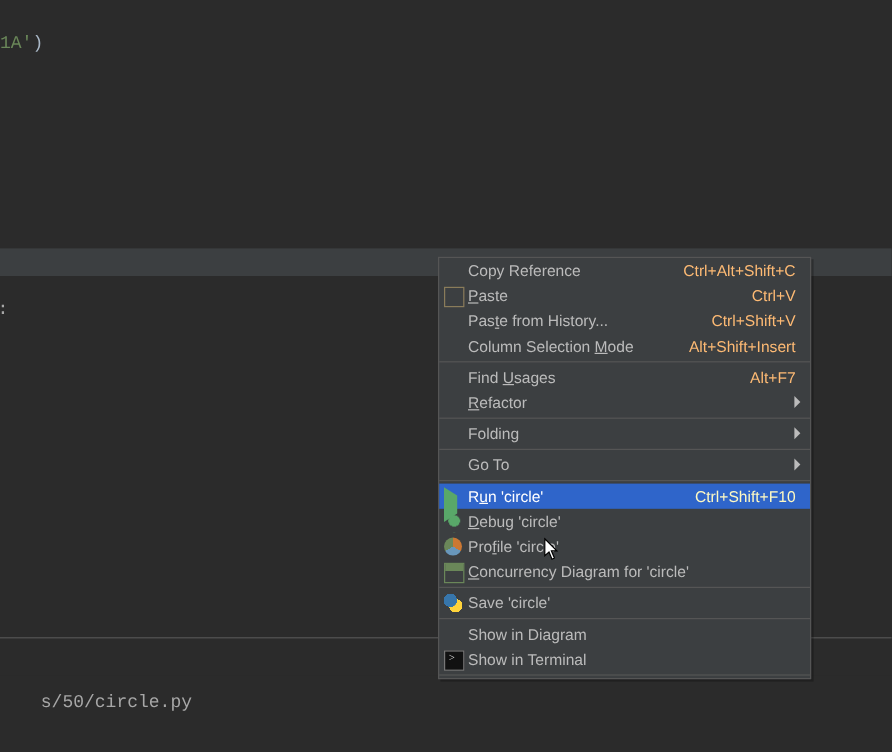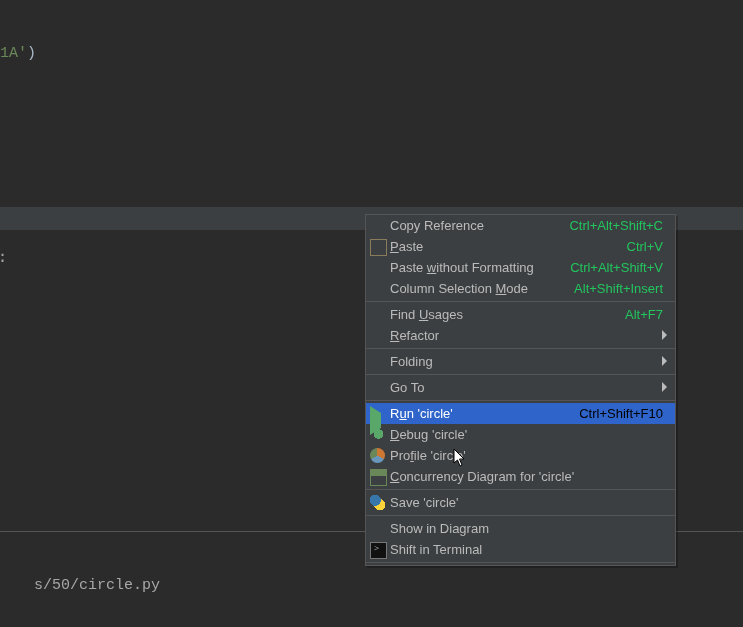--- a/index.html
+++ b/index.html
@@ -8,21 +8,21 @@
     width: 743px;
     height: 627px;
     overflow: hidden;
     font-family: "Segoe UI", Tahoma, Arial, sans-serif;
     font-size: 13px;
     color: #bbbbbb;
     background: #2b2b2b;
   }
   .editor-top {
     position: absolute;
-    left: 0; top: 17px;
+    left: 0; top: 0;
     width: 100%;
     height: 254px;
     background: #2b2b2b;
   }
   .editor-top .code-fragment {
     position: absolute;
     left: 0px;
     top: 28px;
     font-family: "Consolas", "Courier New", monospace;
     font-size: 15px;
@@ -102,29 +102,29 @@
     color: #bbbbbb;
     white-space: nowrap;
   }
   .ctx-item .label {
     flex: 0 0 auto;
   }
   .ctx-item .spacer {
     flex: 1 1 auto;
   }
   .ctx-item .shortcut {
-    color: #22c55e;
+    color: #fdba74;
     font-size: 13px;
   }
   .ctx-item.highlighted {
     background: #2f65ca;
     color: #ffffff;
   }
   .ctx-item.highlighted .shortcut {
-    color: #000000;
+    color: #fef9c3;
   }
   .ctx-sep {
     height: 1px;
     margin: 2px 0;
     background: #555555;
   }
   .ctx-item .icon {
     position: absolute;
     left: 4px;
     top: 3px;
@@ -219,23 +219,23 @@
       <span class="spacer"></span>
       <span class="shortcut">Ctrl+Alt+Shift+C</span>
     </div>
     <div class="ctx-item">
       <span class="icon ico-paste"></span>
       <span class="label"><span class="mn">P</span>aste</span>
       <span class="spacer"></span>
       <span class="shortcut">Ctrl+V</span>
     </div>
     <div class="ctx-item">
-      <span class="label">Paste <span class="mn">w</span>ithout Formatting</span>
-      <span class="spacer"></span>
-      <span class="shortcut">Ctrl+Alt+Shift+V</span>
+      <span class="label">Pas<span class="mn">t</span>e from History...</span>
+      <span class="spacer"></span>
+      <span class="shortcut">Ctrl+Shift+V</span>
     </div>
     <div class="ctx-item">
       <span class="label">Column Selection <span class="mn">M</span>ode</span>
       <span class="spacer"></span>
       <span class="shortcut">Alt+Shift+Insert</span>
     </div>
     <div class="ctx-sep"></div>
     <div class="ctx-item">
       <span class="label">Find <span class="mn">U</span>sages</span>
       <span class="spacer"></span>
@@ -286,21 +286,21 @@
       <span class="label">Save 'circle'</span>
       <span class="spacer"></span>
     </div>
     <div class="ctx-sep"></div>
     <div class="ctx-item">
       <span class="label">Show in Diagram</span>
       <span class="spacer"></span>
     </div>
     <div class="ctx-item">
       <span class="icon ico-term"></span>
-      <span class="label">Shift in Terminal</span>
+      <span class="label">Show in Terminal</span>
       <span class="spacer"></span>
     </div>
     <div class="ctx-sep"></div>
   </div>
 
 <svg class="cursor" viewBox="0 0 14 20">
   <path d="M1 1 L1 15 L4.5 12 L7 18 L9 17 L6.5 11 L11 11 Z" fill="#ffffff" stroke="#000000" stroke-width="1"></path>
 </svg>
 
 </body></html>

